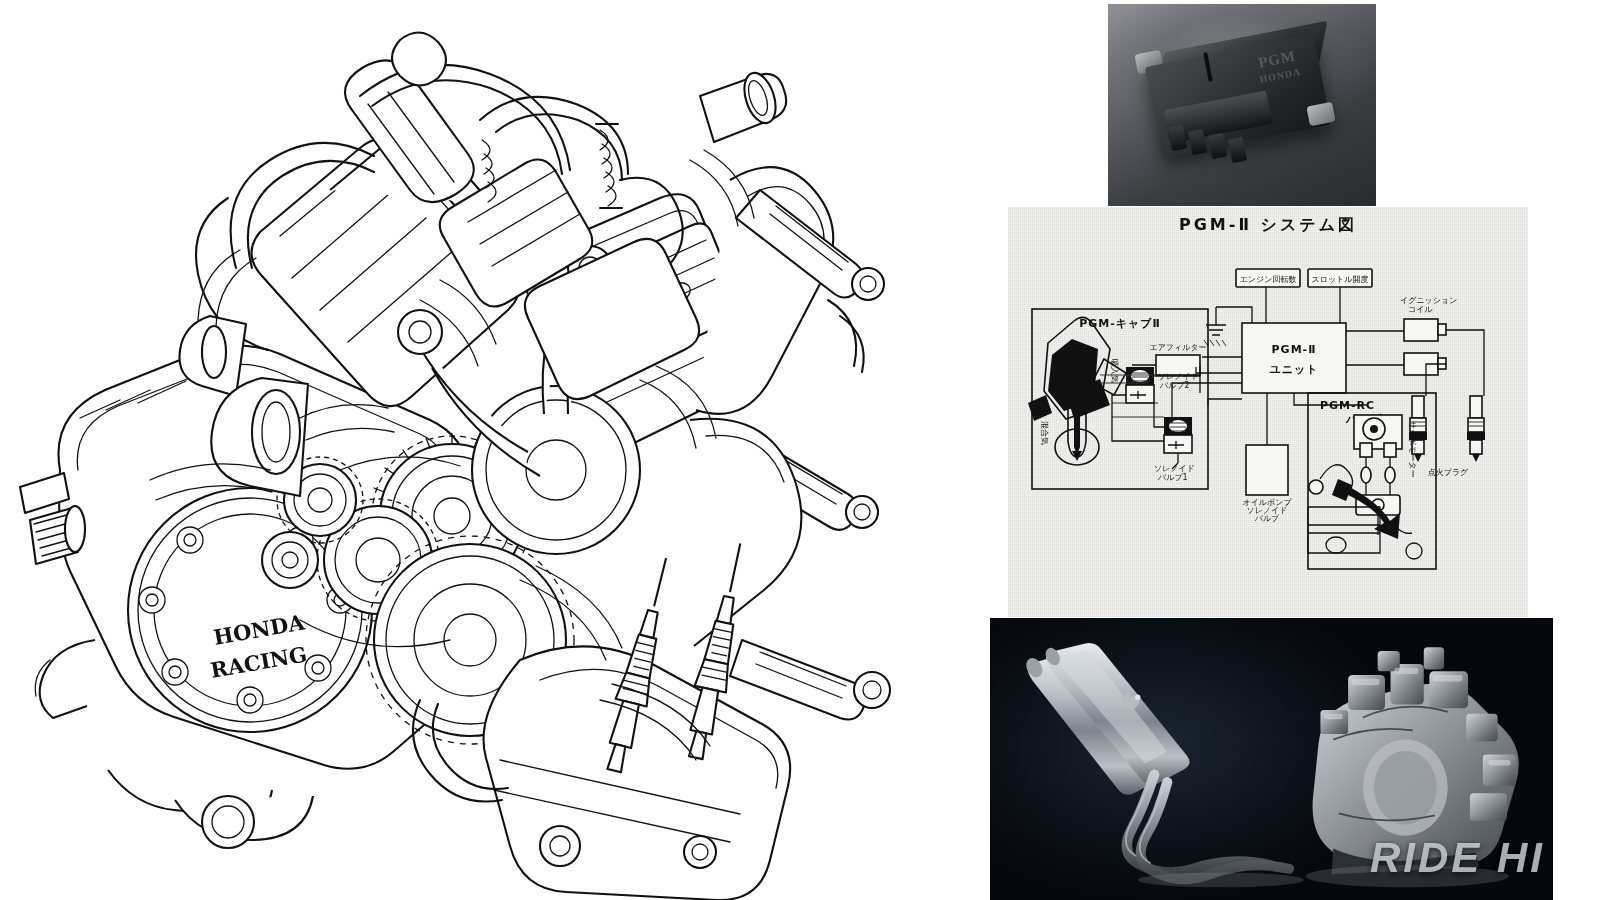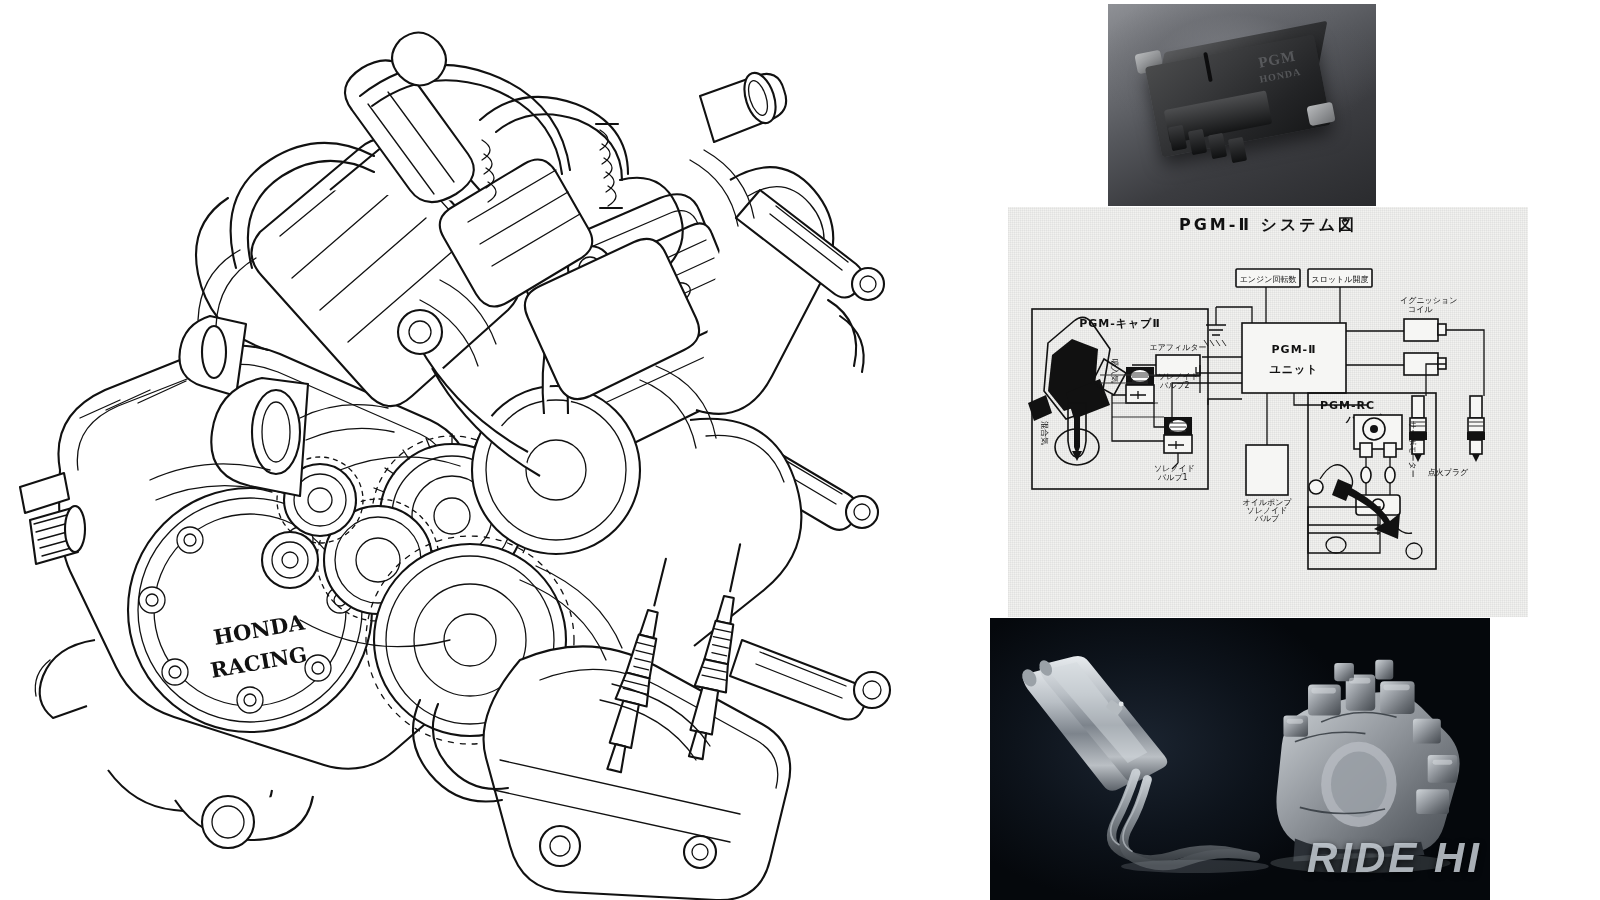--- a/index.html
+++ b/index.html
@@ -49,21 +49,21 @@
        repeating-linear-gradient(0deg, rgba(0,0,0,.035) 0 1px, rgba(0,0,0,0) 1px 2px),
        repeating-linear-gradient(90deg, rgba(0,0,0,.035) 0 1px, rgba(0,0,0,0) 1px 2px);
      overflow:hidden;}
   #diagram-title{position:absolute;left:0;top:8px;width:520px;text-align:center;
      font-size:16px;font-weight:bold;letter-spacing:3px;color:#111;
      font-family:"DejaVu Sans",sans-serif;}
   #diagram-svg{position:absolute;left:0;top:0;width:520px;height:410px;}
   #diagram-svg text{font-family:"DejaVu Sans",sans-serif;fill:#111;}
 
   
-  #engine-photo{position:absolute;left:990px;top:618px;width:500px;height:282px;
+  #engine-photo{position:absolute;left:990px;top:618px;width:563px;height:282px;
      background:
        radial-gradient(ellipse 55% 70% at 30% 45%, #1b2430 0%, #0d131b 45%, #05080c 80%),
        linear-gradient(120deg,#0a0f15,#05080b 60%,#020406);
      overflow:hidden;}
   #engine-photo svg{display:block;width:100%;height:100%;}
   #watermark{position:absolute;right:8px;bottom:18px;
      font-size:42px;font-weight:bold;font-style:italic;letter-spacing:3px;
      color:rgba(205,212,220,.82);font-family:"Liberation Sans",sans-serif;
      text-shadow:0 2px 6px rgba(0,0,0,.7);pointer-events:none;}
 </style>

